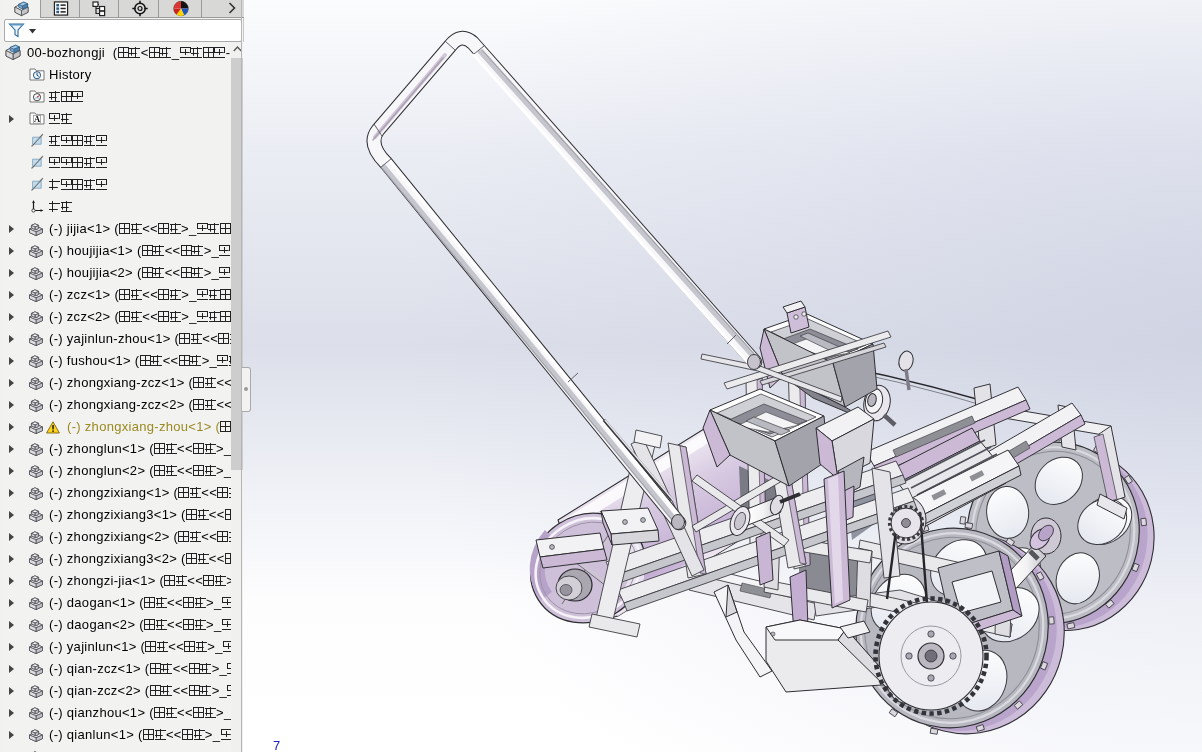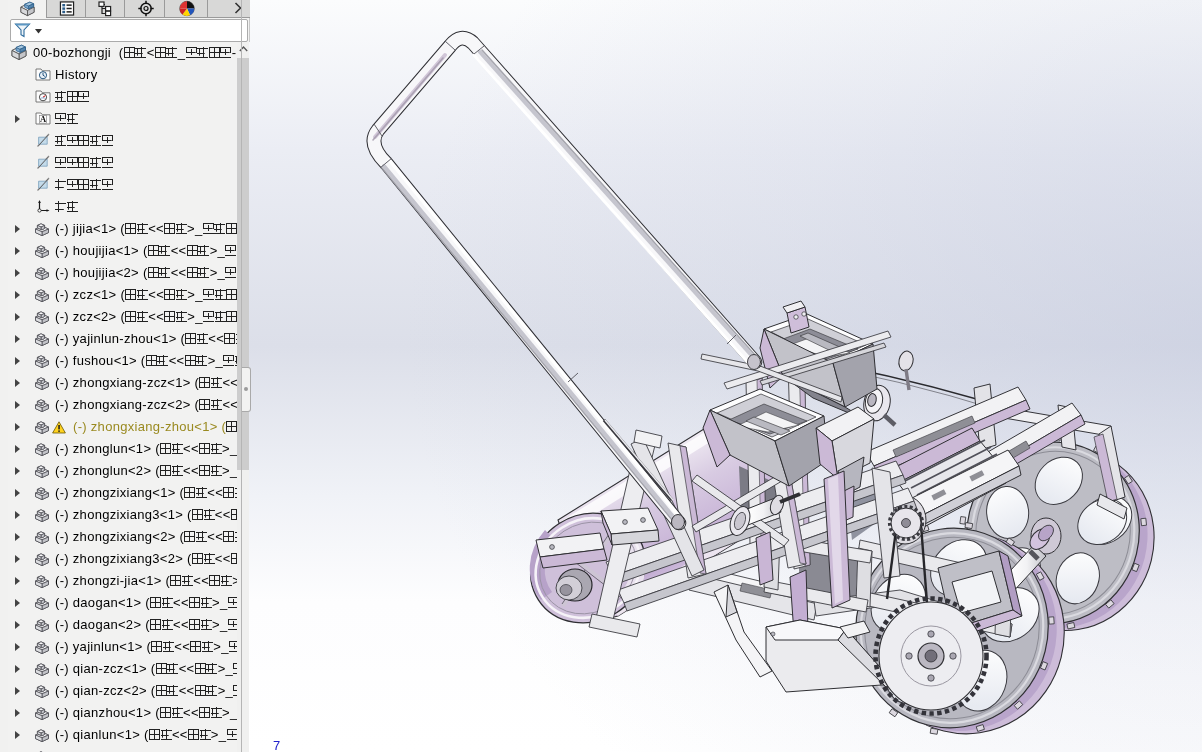--- a/index.html
+++ b/index.html
@@ -1,15 +1,15 @@
 <!DOCTYPE html>
 <html><head><meta charset="utf-8"><style>
 html,body{margin:0;padding:0;width:1202px;height:752px;overflow:hidden;
  font-family:"Liberation Sans",sans-serif;background:#f1f1f0}
-#panel{position:absolute;left:8px;top:0;width:235px;height:752px;background:#f2f2f1}
+#panel{position:absolute;left:2px;top:0;width:235px;height:752px;background:#f2f2f1}
 #tabs{position:absolute;left:0;top:0;width:242px;height:17px;background:#d8d8d7;border-bottom:1px solid #9a9a9a}
 .tab{position:absolute;top:0;height:17px;width:39px;border-right:1px solid #9a9a9a;box-sizing:border-box}
 .tab.active{background:#f2f2f1;height:18px;border-bottom:none}
 #filter{position:absolute;left:0;top:18px;width:241px;height:24px;background:#f2f2f1;border-right:1px solid #c8c8c8}
 #fbox{position:absolute;left:2px;top:1px;width:236px;height:21px;background:#fff;border:1px solid #ababab;border-radius:2px}
 .trow{position:absolute;left:0;height:22px;width:229px;overflow:hidden;white-space:nowrap}
 .arr{position:absolute;left:7px;top:7px;width:0;height:0;border-left:5px solid #444;border-top:4px solid transparent;border-bottom:4px solid transparent}
 .ic{position:absolute}
 .lbl{position:absolute;top:3px;font-size:13px;color:#000;letter-spacing:.3px}
 .lbl.warn{color:#9a8a20}

